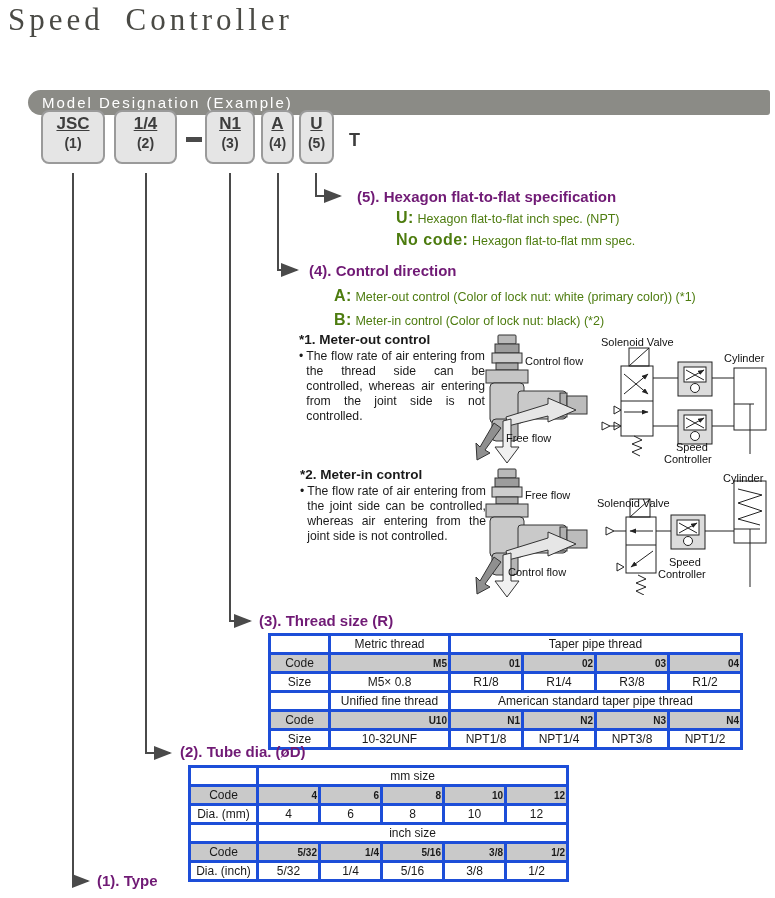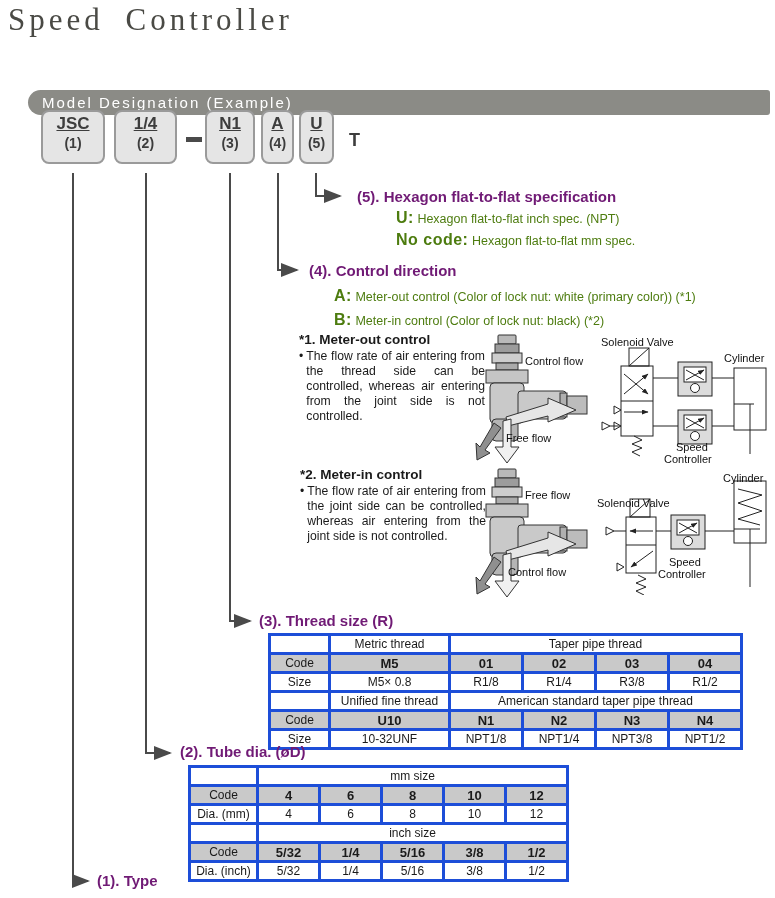--- a/index.html
+++ b/index.html
@@ -39,21 +39,21 @@
   .note-body .bullet{margin-right:3px;}
   .note-body p{margin:0;text-align:justify;}
 
   .diag-label{font-size:11px;color:#111;z-index:3;white-space:nowrap;}
 
   
   table.spec{border-collapse:collapse;table-layout:fixed;background:#fff;z-index:2;}
   table.spec td{border:3px solid #1d4ed8;text-align:center;font-size:12px;height:16px;
     padding:0 1px;overflow:hidden;white-space:nowrap;}
   table.spec tr.gray td{background:#c9c9c9;}
-  table.spec td.codeval{font-weight:bold;font-size:13px;}
+  table.spec td.codeval{font-weight:bold;font-size:10px;text-align:right;}
   table.spec td.lbl{font-weight:normal;}
 </style>
 </head>
 <body>
 
 <div id="page">
 
   <div class="abs page-title">Speed Controller</div>
 
   <div class="abs section-bar">Model Designation (Example)</div>

